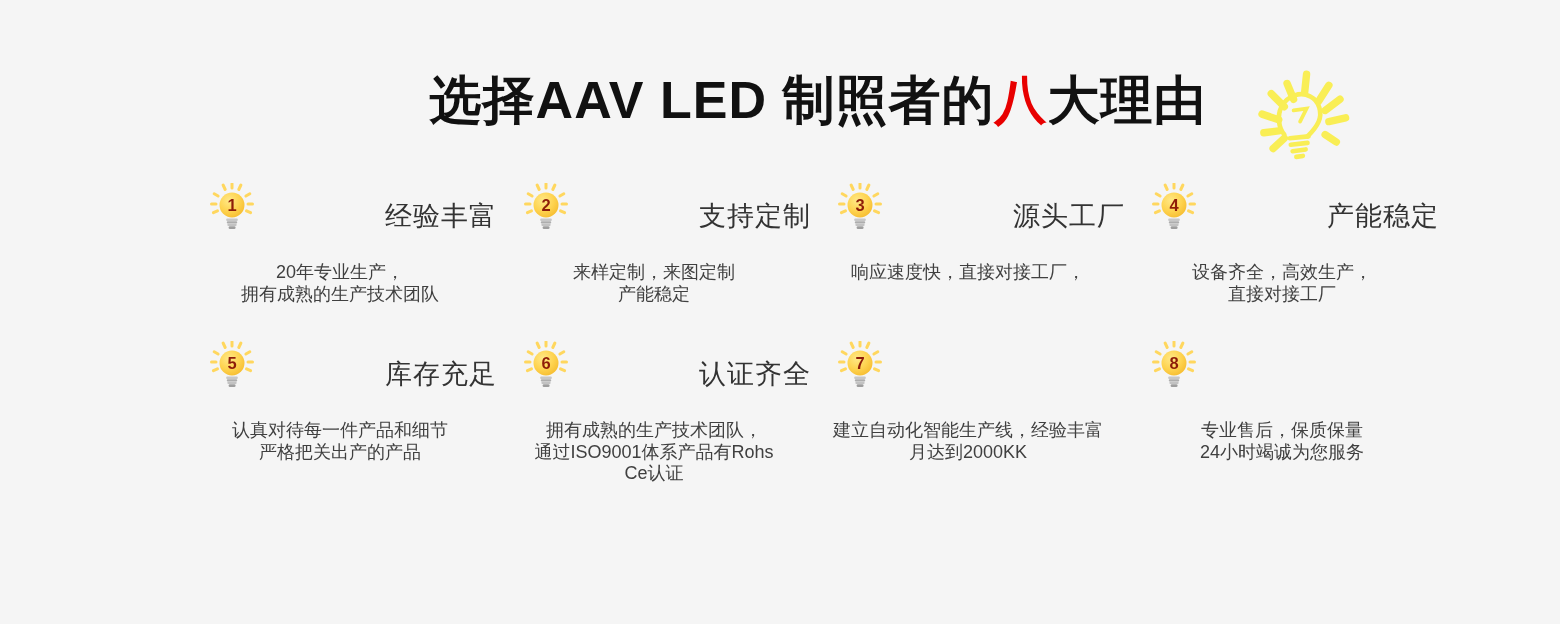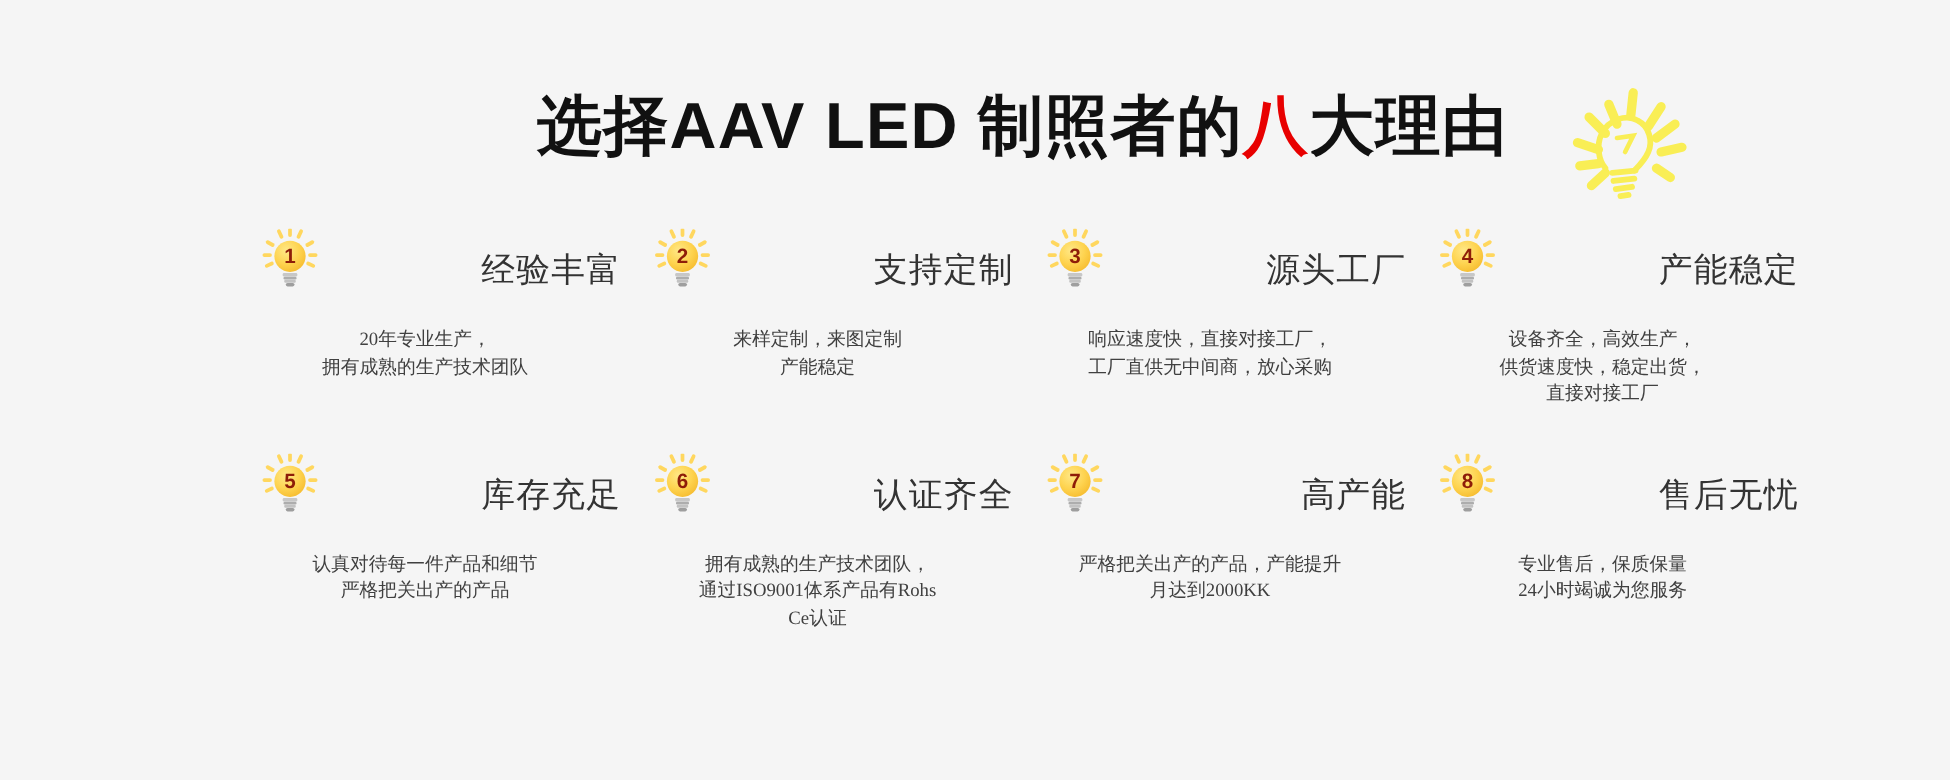--- a/index.html
+++ b/index.html
@@ -36,21 +36,21 @@
   .bulb-icon { position: absolute; left: 26px; top: 0; width: 46px; height: 52px; }
   .item-title {
     position: absolute; left: 0; right: 0; top: 15px;
     text-align: right;
     font-size: 27px; font-weight: 500; color: #333333;
     letter-spacing: 1px;
   }
   .item-desc {
     margin-top: 27px;
     text-align: center;
-    font-size: 15px; line-height: 21.5px; color: #404040; font-family: Liberation Serif, serif;
+    font-size: 18px; line-height: 21.5px; color: #404040;
   }
 </style>
 </head>
 <body>
 
 <svg width="0" height="0" style="position:absolute" aria-hidden="true">
   <defs>
     <radialGradient id="bulbGrad" cx="38%" cy="32%" r="78%">
       <stop offset="0%" stop-color="#ffe887"></stop>
       <stop offset="55%" stop-color="#fed34f"></stop>
@@ -171,21 +171,20 @@
         <rect x="17.2" y="35.4" width="11.6" height="2.7" rx="1" fill="#c7c7c7"></rect>
         <rect x="17.8" y="38.3" width="10.4" height="2.3" rx="1" fill="#adadad"></rect>
         <rect x="18.4" y="40.8" width="9.2" height="2.3" rx="1" fill="#c2c2c2"></rect>
         <rect x="19.6" y="43.3" width="7" height="2.8" rx="1.4" fill="#9e9e9e"></rect>
         <text x="23" y="27.8" text-anchor="middle" font-size="16.5" font-weight="bold" fill="#8e1d08">3</text>
       </svg>
       <div class="item-title">源头工厂</div>
     </div>
     <div class="item-desc">
           <div>响应速度快，直接对接工厂，</div>
-          <div>工厂直供无中间商，放心采购</div>
         </div>
   </div>
 
   <div class="item">
     <div class="item-header">
       <svg class="bulb-icon" viewBox="0 0 46 52">
         <g stroke="#ffd75e" stroke-width="3" stroke-linecap="round">
           <line x1="7" y1="21" x2="2.5" y2="21"></line>
           <line x1="9.1" y1="13" x2="5.2" y2="10.8"></line>
           <line x1="16.2" y1="6.5" x2="14.1" y2="2"></line>
@@ -200,21 +199,20 @@
         <rect x="17.2" y="35.4" width="11.6" height="2.7" rx="1" fill="#c7c7c7"></rect>
         <rect x="17.8" y="38.3" width="10.4" height="2.3" rx="1" fill="#adadad"></rect>
         <rect x="18.4" y="40.8" width="9.2" height="2.3" rx="1" fill="#c2c2c2"></rect>
         <rect x="19.6" y="43.3" width="7" height="2.8" rx="1.4" fill="#9e9e9e"></rect>
         <text x="23" y="27.8" text-anchor="middle" font-size="16.5" font-weight="bold" fill="#8e1d08">4</text>
       </svg>
       <div class="item-title">产能稳定</div>
     </div>
     <div class="item-desc">
           <div>设备齐全，高效生产，</div>
-          <div>供货速度快，稳定出货，</div>
           <div>直接对接工厂</div>
         </div>
   </div>
 
   <div class="item">
     <div class="item-header">
       <svg class="bulb-icon" viewBox="0 0 46 52">
         <g stroke="#ffd75e" stroke-width="3" stroke-linecap="round">
           <line x1="7" y1="21" x2="2.5" y2="21"></line>
           <line x1="9.1" y1="13" x2="5.2" y2="10.8"></line>
@@ -285,24 +283,23 @@
           <line x1="8.5" y1="27.8" x2="4.4" y2="29.7"></line>
           <line x1="37.5" y1="27.8" x2="41.6" y2="29.7"></line>
         </g>
         <circle cx="23" cy="22" r="12.5" fill="url(#bulbGrad)"></circle>
         <rect x="17.2" y="35.4" width="11.6" height="2.7" rx="1" fill="#c7c7c7"></rect>
         <rect x="17.8" y="38.3" width="10.4" height="2.3" rx="1" fill="#adadad"></rect>
         <rect x="18.4" y="40.8" width="9.2" height="2.3" rx="1" fill="#c2c2c2"></rect>
         <rect x="19.6" y="43.3" width="7" height="2.8" rx="1.4" fill="#9e9e9e"></rect>
         <text x="23" y="27.8" text-anchor="middle" font-size="16.5" font-weight="bold" fill="#8e1d08">7</text>
       </svg>
-      <div class="item-title">高产能</div>
-    </div>
-    <div class="item-desc">
-          <div>严格把关出产的产品，产能提升</div>
+    </div>
+    <div class="item-desc">
+          <div>建立自动化智能生产线，经验丰富</div>
           <div>月达到2000KK</div>
         </div>
   </div>
 
   <div class="item">
     <div class="item-header">
       <svg class="bulb-icon" viewBox="0 0 46 52">
         <g stroke="#ffd75e" stroke-width="3" stroke-linecap="round">
           <line x1="7" y1="21" x2="2.5" y2="21"></line>
           <line x1="9.1" y1="13" x2="5.2" y2="10.8"></line>
@@ -314,21 +311,20 @@
           <line x1="8.5" y1="27.8" x2="4.4" y2="29.7"></line>
           <line x1="37.5" y1="27.8" x2="41.6" y2="29.7"></line>
         </g>
         <circle cx="23" cy="22" r="12.5" fill="url(#bulbGrad)"></circle>
         <rect x="17.2" y="35.4" width="11.6" height="2.7" rx="1" fill="#c7c7c7"></rect>
         <rect x="17.8" y="38.3" width="10.4" height="2.3" rx="1" fill="#adadad"></rect>
         <rect x="18.4" y="40.8" width="9.2" height="2.3" rx="1" fill="#c2c2c2"></rect>
         <rect x="19.6" y="43.3" width="7" height="2.8" rx="1.4" fill="#9e9e9e"></rect>
         <text x="23" y="27.8" text-anchor="middle" font-size="16.5" font-weight="bold" fill="#8e1d08">8</text>
       </svg>
-      <div class="item-title">售后无忧</div>
     </div>
     <div class="item-desc">
           <div>专业售后，保质保量</div>
           <div>24小时竭诚为您服务</div>
         </div>
   </div>
 </div>
 
 </div>
 

